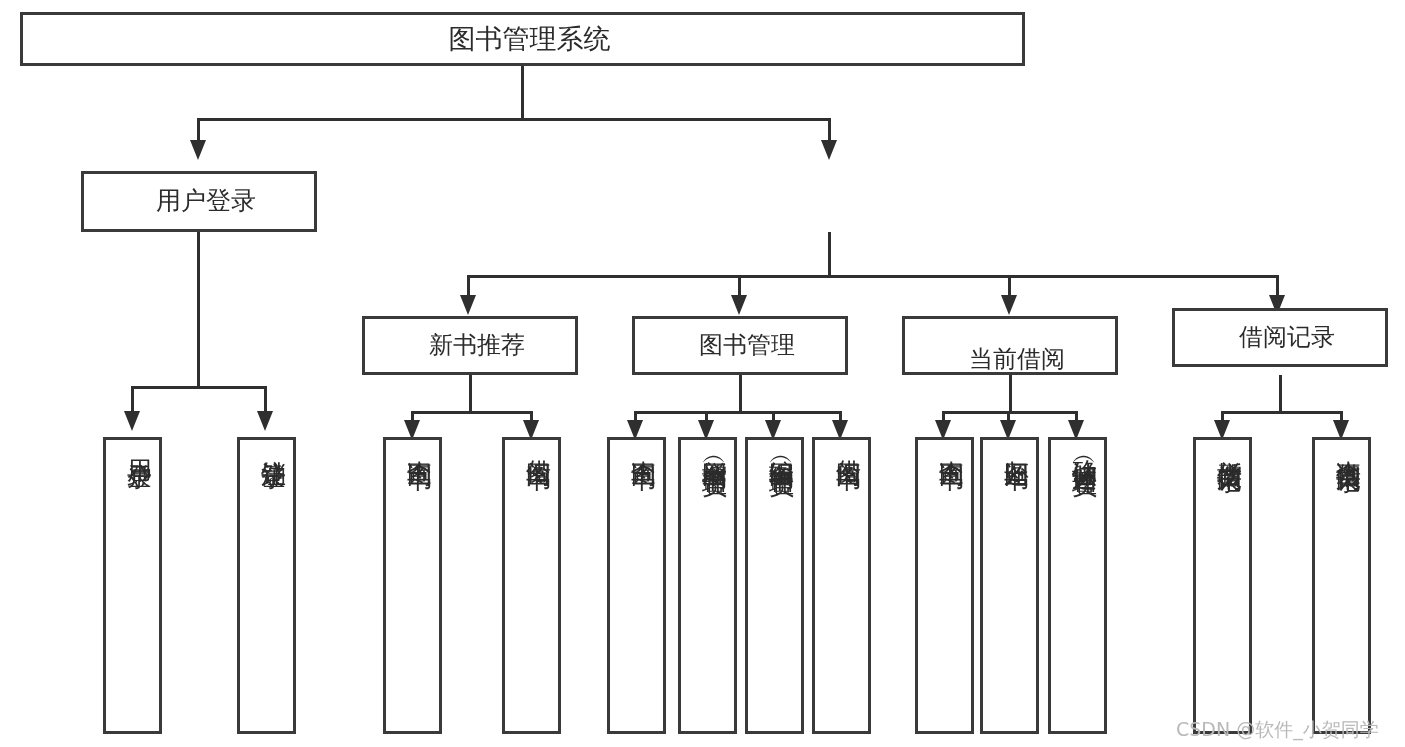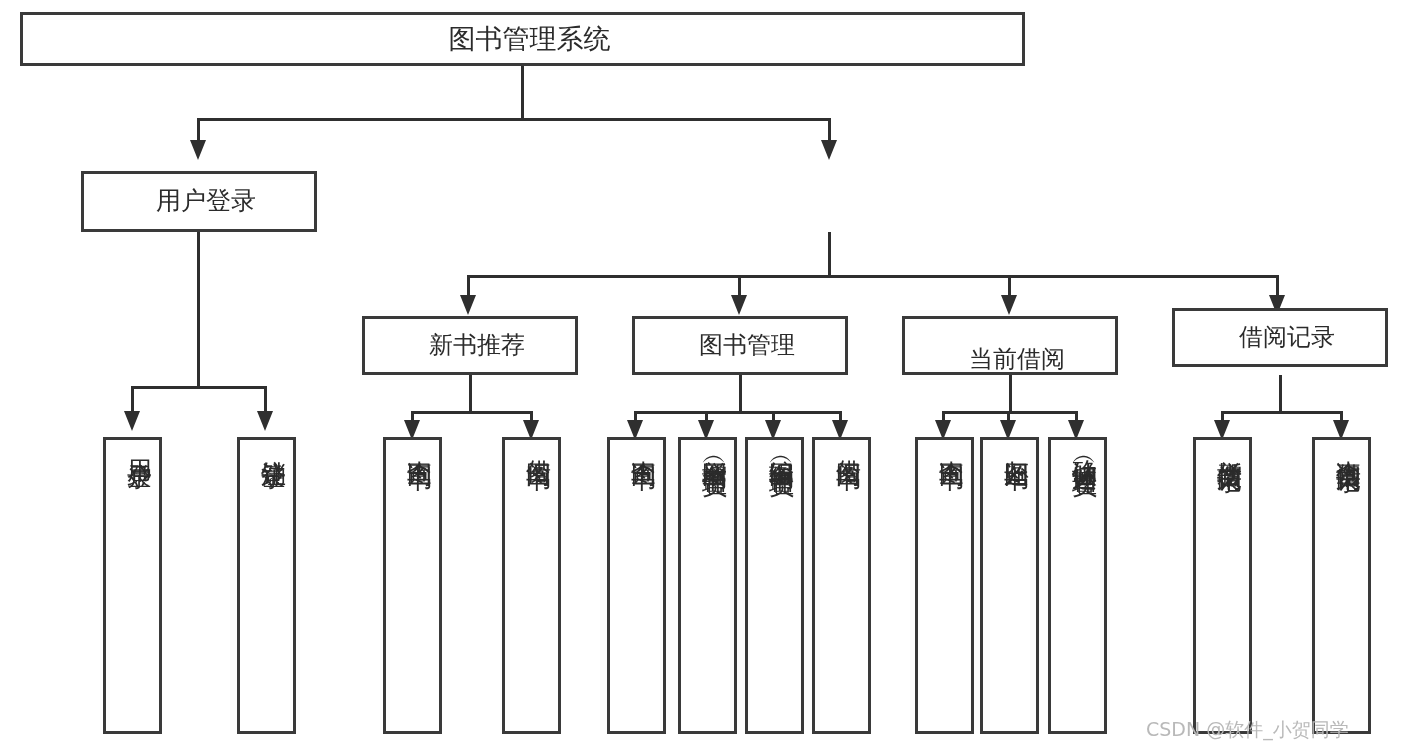--- a/index.html
+++ b/index.html
@@ -202,15 +202,15 @@
     <span class="label">确认归还（管理员）</span>
   </div>
 
   <div class="node leaf" style="left:1193px; top:437px; width:59px; height:297px;">
     <span class="label">新增借阅记录</span>
   </div>
   <div class="node leaf" style="left:1312px; top:437px; width:59px; height:297px;">
     <span class="label">查询借阅记录</span>
   </div>
 
-  <div class="watermark" style="left:1146px; top:717px;">CSDN @软件_小贺同学</div>
+  <div class="watermark" style="left:1176px; top:717px;">CSDN @软件_小贺同学</div>
 
 </div>
 
 </body></html>

